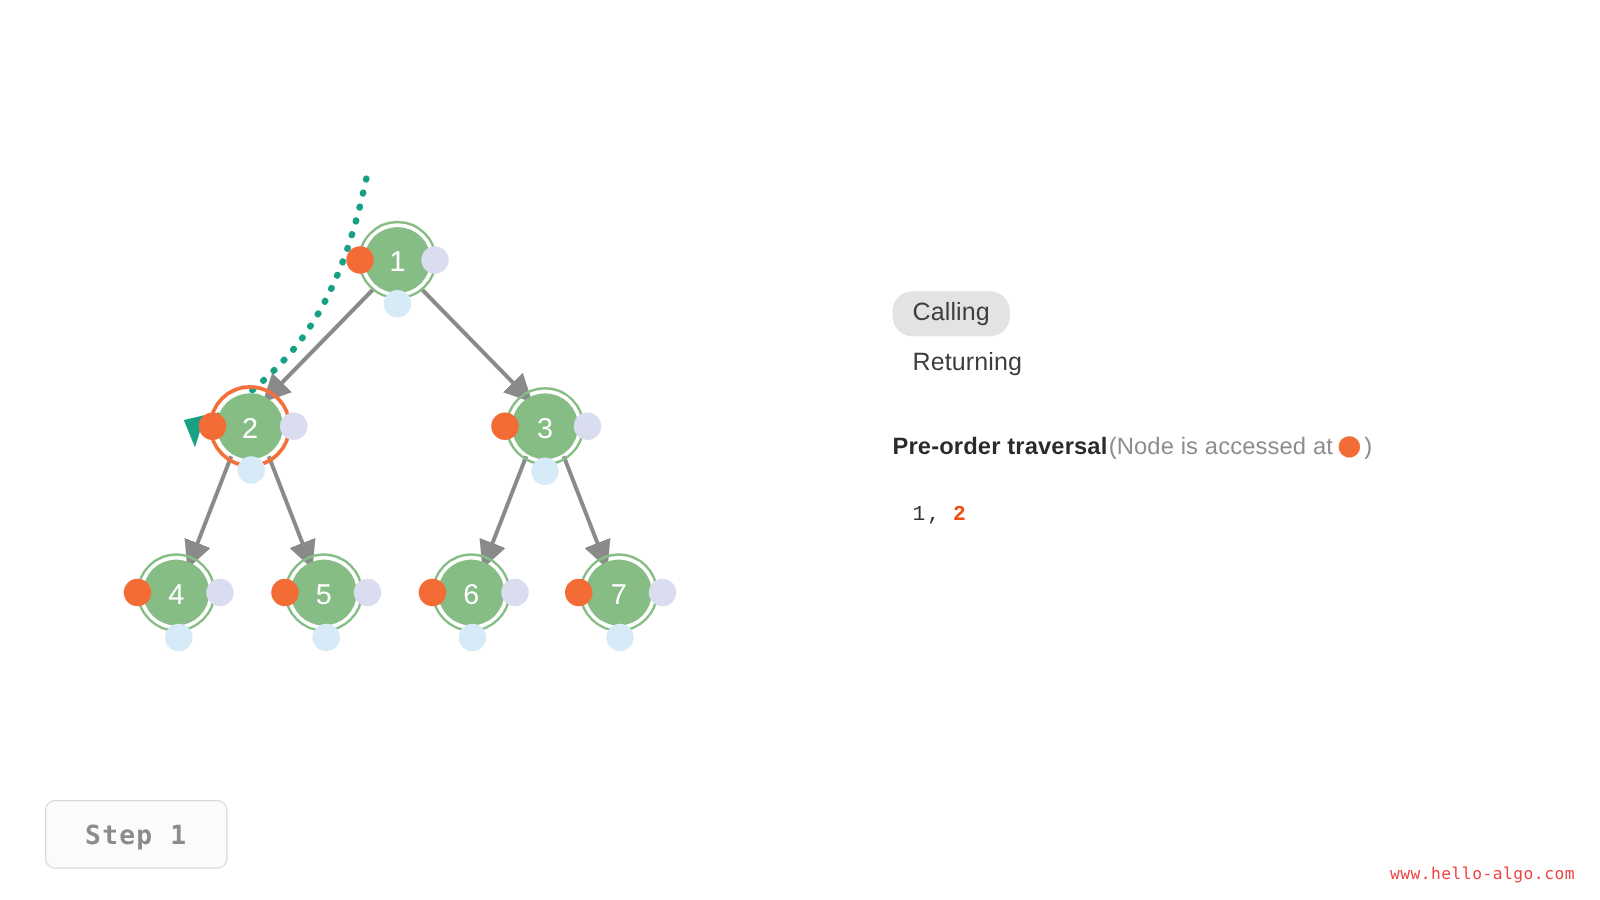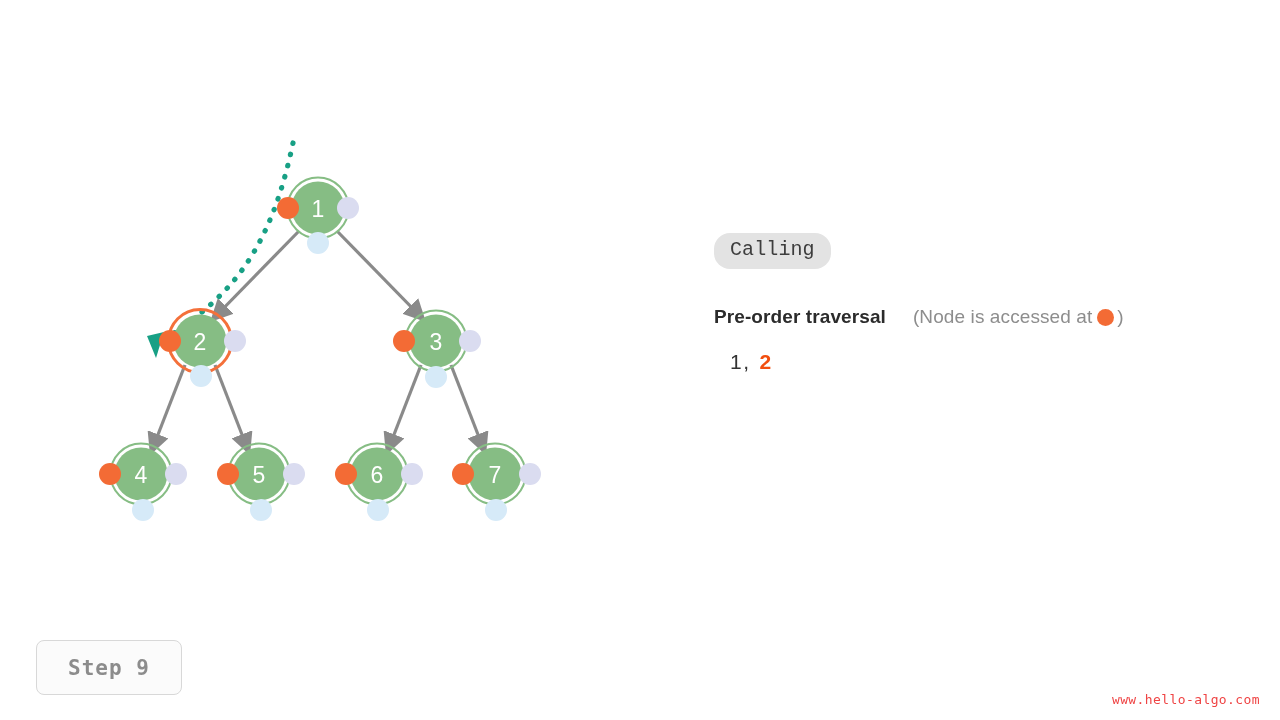--- a/index.html
+++ b/index.html
@@ -52,42 +52,40 @@
   }
 
   .legend-chip {
     display: inline-block;
     padding: 5px 16px 7px 16px;
     border-radius: 16px;
     font-size: 20px;
     color: #3d3d3d;
     line-height: 24px;
     letter-spacing: 0.1px;
-    font-family: Liberation Mono, monospace;
   }
 
   .legend-chip.active {
     background: #e3e3e3;
   }
 
   .legend-chip.inactive {
     background: transparent;
     padding-left: 16px;
   }
 
   #traversal-block {
     margin-top: 38px;
   }
 
   .traversal-head {
     display: flex;
     align-items: center;
     font-size: 19px;
     white-space: nowrap;
-    gap: 26px;
   }
 
   .traversal-title {
     font-weight: bold;
     color: #2b2b2b;
     font-size: 19px;
     letter-spacing: 0.1px;
   }
 
   .traversal-note {
@@ -102,24 +100,25 @@
     width: 17px;
     height: 17px;
     border-radius: 50%;
     background: #f36b35;
     margin: 0 3px 0 5px;
     position: relative;
     top: 3px;
   }
 
   .traversal-values {
-    margin-top: 22px;
+    margin-top: 34px;
     margin-left: 16px;
-    font-size: 21px;
+    font-size: 17px;
     letter-spacing: 0.5px;
+    font-family: Liberation Mono, monospace;
   }
 
   .val {
     color: #333333;
   }
   .val-sep {
     color: #333333;
     margin: 0 2px 0 1px;
   }
   .val.current {
@@ -255,35 +254,38 @@
 
     </g>
   </svg>
 
   <div id="panel">
 
     <div class="legend-row">
       <span class="legend-chip active">Calling</span>
     </div>
 
+    <div class="legend-row">
+      <span class="legend-chip inactive">Returning</span>
+    </div>
 
     <div id="traversal-block">
       <div class="traversal-head">
         <span class="traversal-title">Pre-order traversal</span>
         <span class="traversal-note">
           <span>(Node is accessed at</span><span class="inline-dot"></span><span>)</span>
         </span>
       </div>
 
       <div class="traversal-values">
         <span class="val">1</span><span class="val-sep">,</span><span class="val current">2</span>
       </div>
     </div>
 
   </div>
 
   <div id="step-box">
-    <span id="step-label">Step 9</span>
+    <span id="step-label">Step 1</span>
   </div>
 
   <div id="watermark">www.hello-algo.com</div>
 
 </div>
 
 </body></html>

